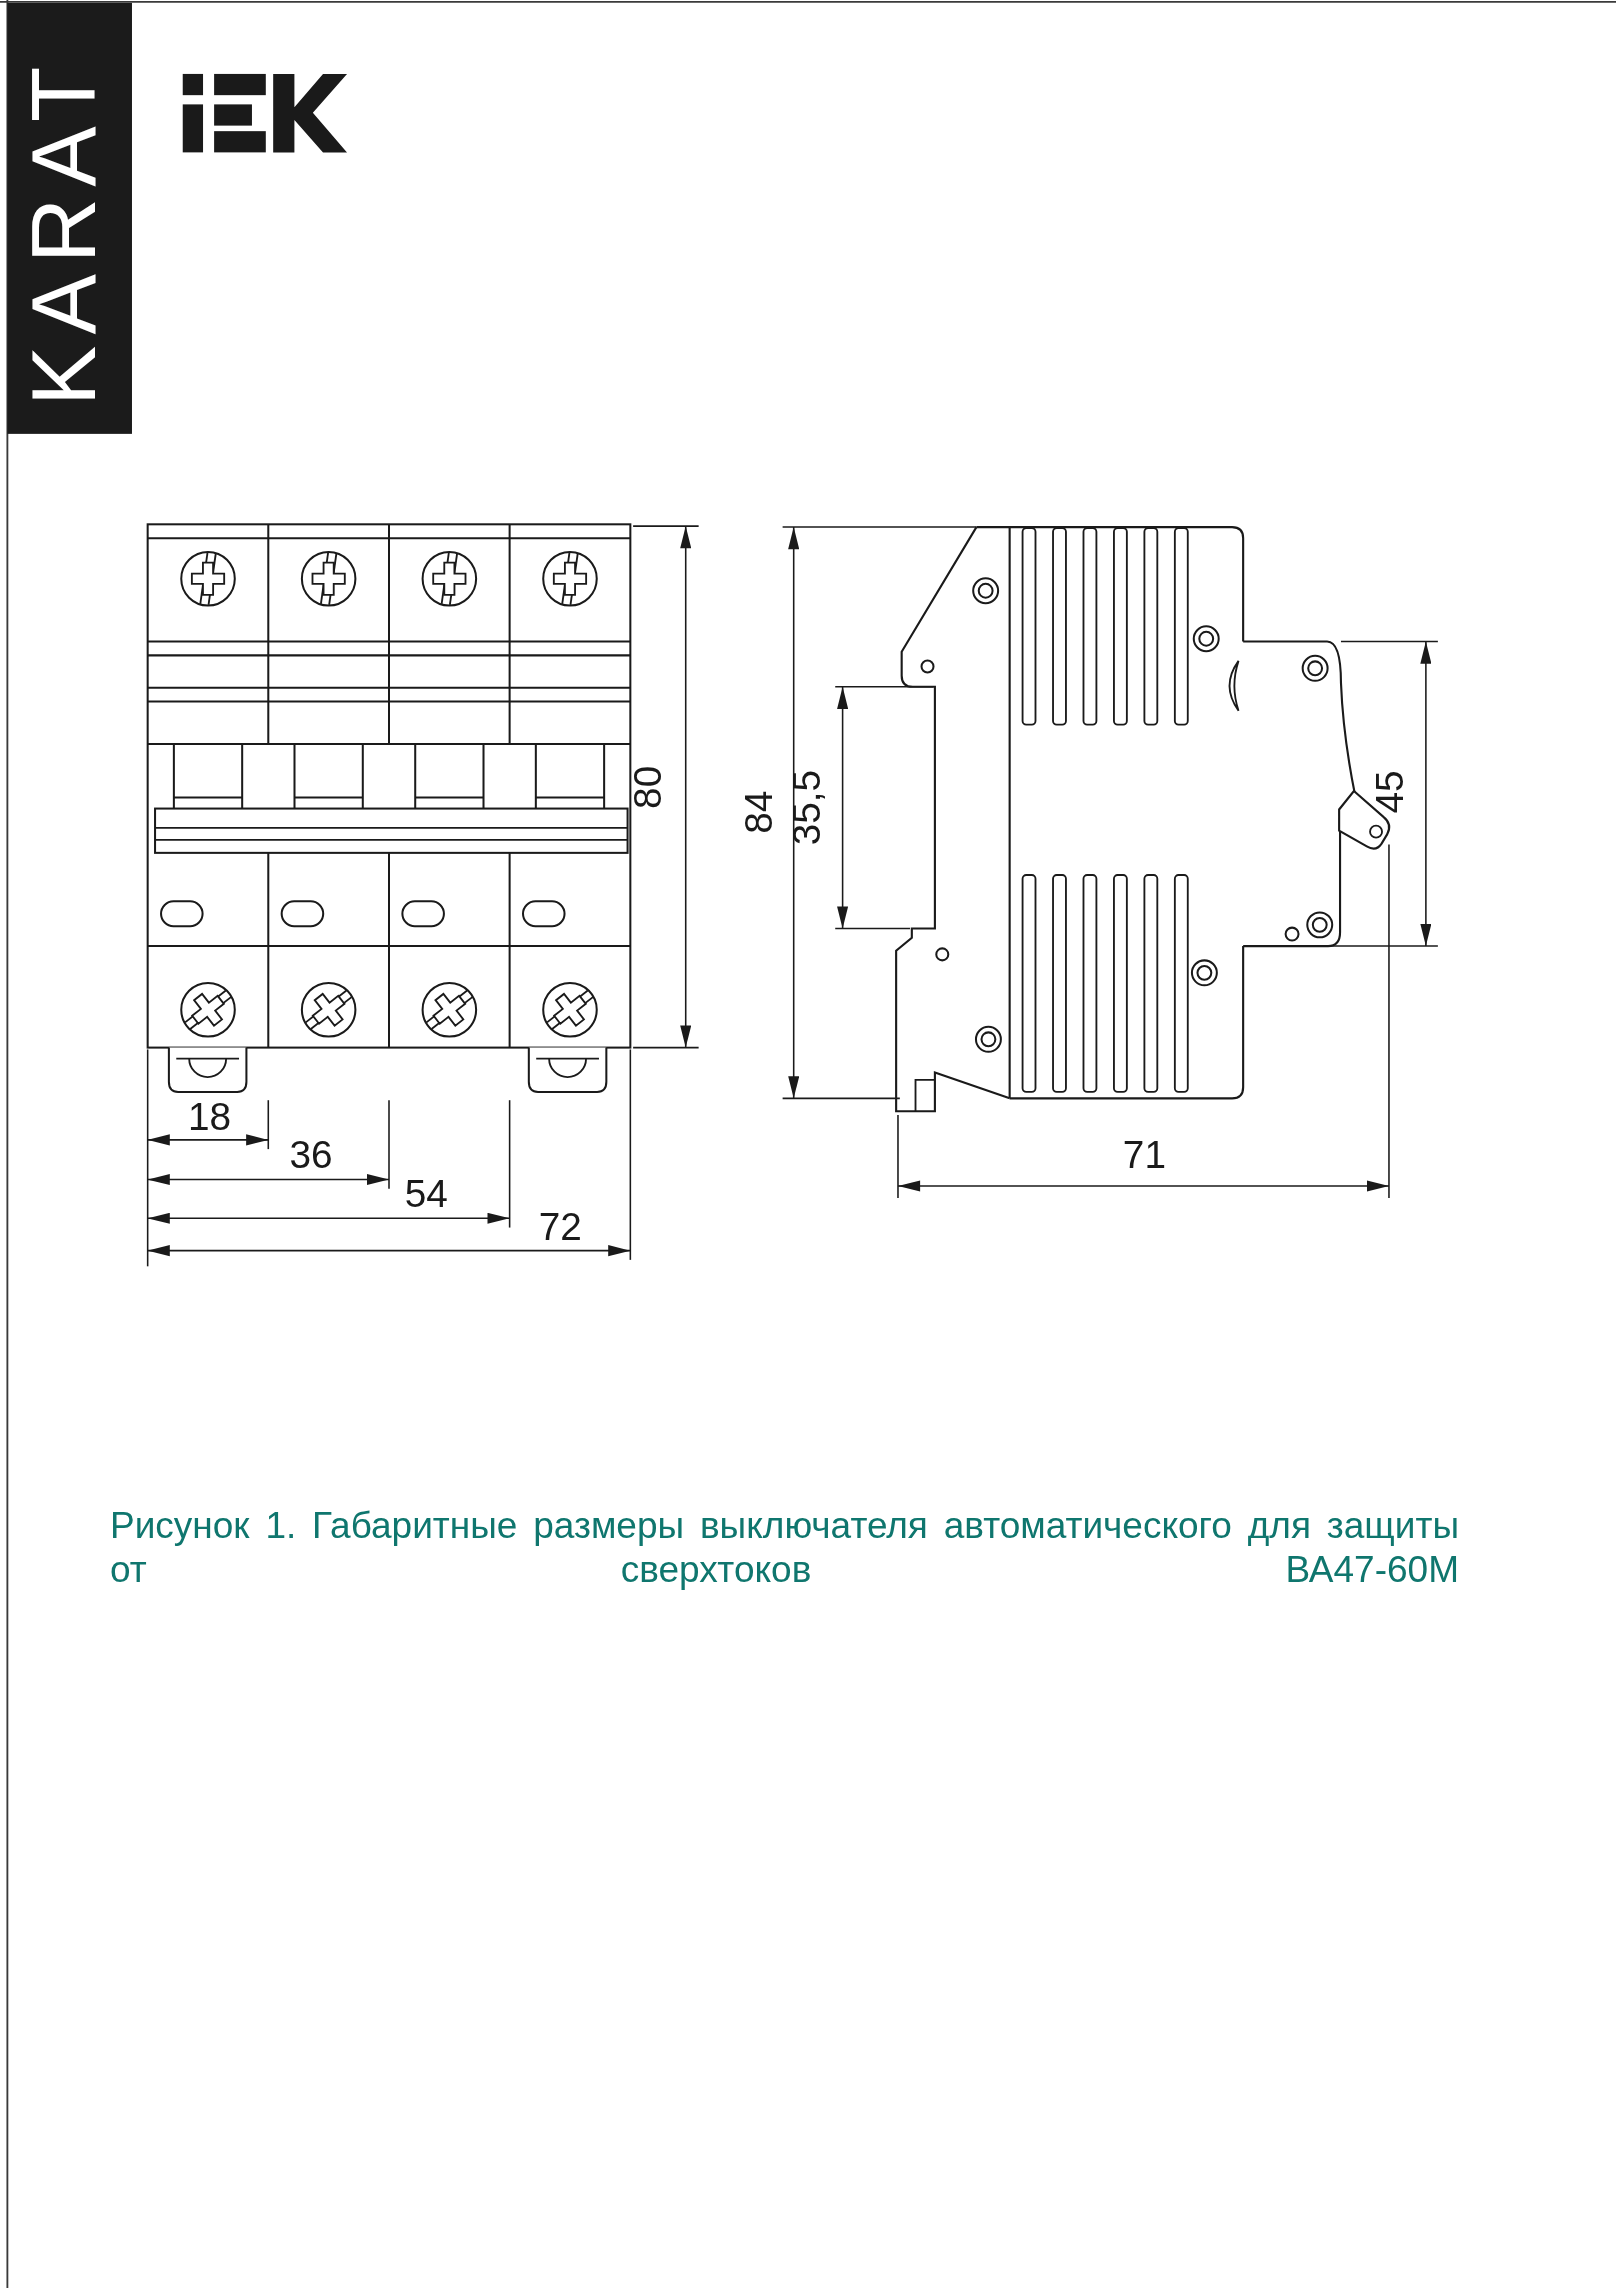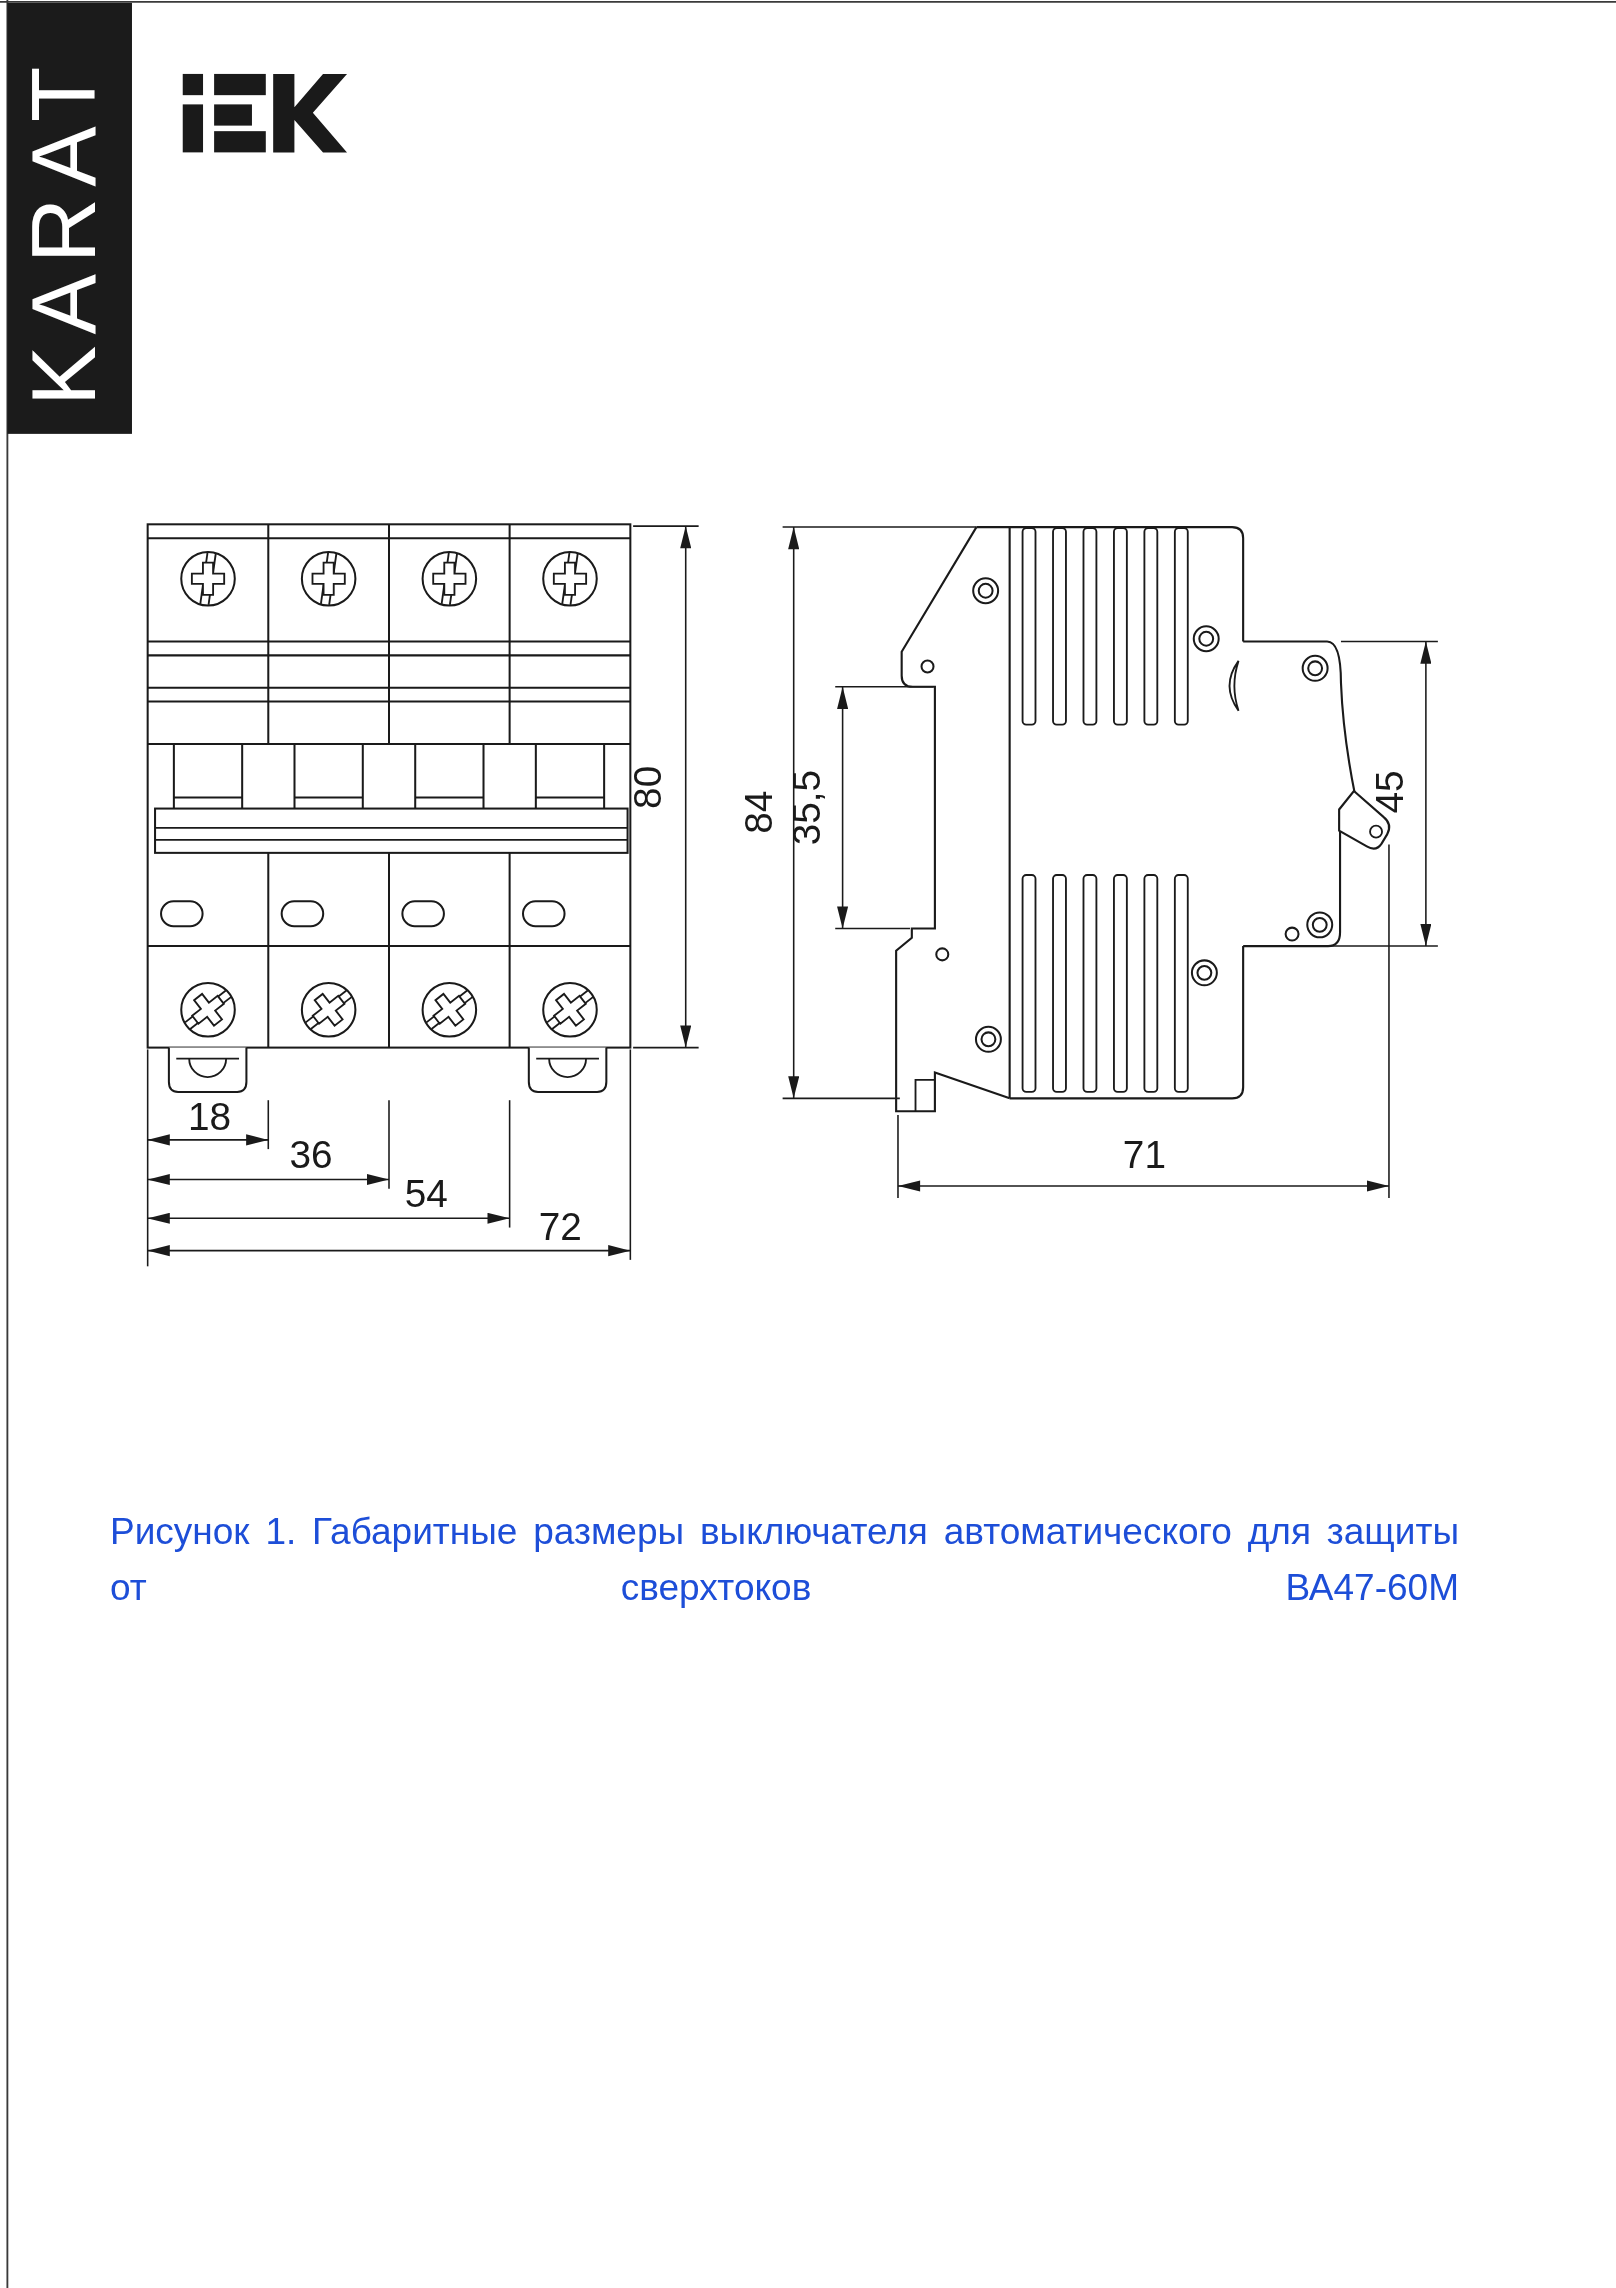--- a/index.html
+++ b/index.html
@@ -7,21 +7,21 @@
     position:relative;
     width:1616px;height:2289px;
     background:#ffffff;
     font-family:"Liberation Sans", sans-serif;
     overflow:hidden;
   }
   svg{position:absolute;left:0;top:0;}
   .caption{
     position:absolute;
     left:110px;top:1504px;width:1349px;
-    font-size:37px;line-height:56px;color:#1d4ed8;
+    font-size:37px;line-height:44px;color:#0f766e;
     text-align:justify;
     -moz-text-align-last:justify;
     text-align-last:justify;
     white-space:normal;
   }
   text{fill:#1a1a1a;font-family:"Liberation Sans", sans-serif;font-size:42px;}
   .banner-text{fill:#ffffff;font-size:98px;letter-spacing:12px;}
 </style>
 </head>
 <body>

